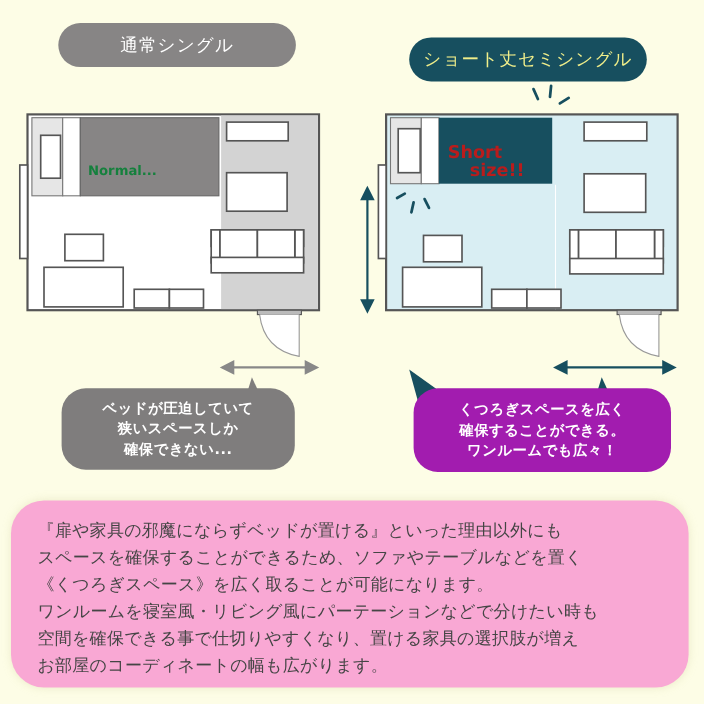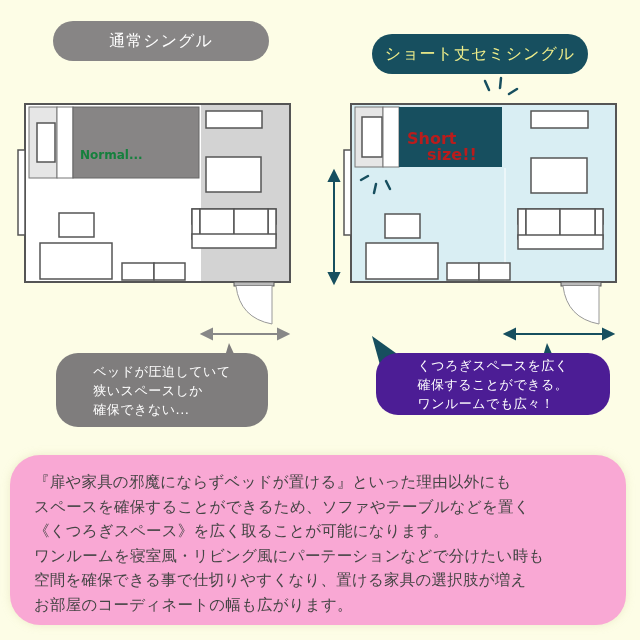--- a/index.html
+++ b/index.html
@@ -1,23 +1,23 @@
 <!DOCTYPE html>
 <html><head>
 <meta charset="utf-8">
 <style>
   html,body{margin:0;padding:0;}
   body{width:640px;height:640px;background:#fdfde6;position:relative;overflow:hidden;font-family:"DejaVu Sans","Liberation Sans",sans-serif;}
   .pill{position:absolute;height:40px;border-radius:20px;display:flex;align-items:center;justify-content:center;font-weight:normal;font-size:16px;letter-spacing:1px;}
   .pill-left{left:53px;top:21px;width:216px;background:#878585;color:#ffffff;}
   .pill-right{left:372px;top:21px;width:216px;background:#174f5f;color:#f0ee8a;margin-top:13px;}
   svg{position:absolute;left:0;top:0;}
-  .bubble{position:absolute;border-radius:22px;display:flex;align-items:center;justify-content:center;text-align:left;font-weight:normal;font-size:13px;line-height:19px;letter-spacing:0.5px;}
+  .bubble{position:absolute;border-radius:22px;display:flex;align-items:center;justify-content:center;text-align:center;font-weight:bold;font-size:13px;line-height:19px;letter-spacing:0.5px;}
   .bubble-left{left:56px;top:353px;width:212px;height:74px;background:#7f7d7d;color:#ffffff;}
-  .bubble-right{left:376px;top:353px;width:234px;height:62px;background:#4c1d95;color:#ffffff;}
+  .bubble-right{left:376px;top:353px;width:234px;height:76px;background:#a21caf;color:#ffffff;}
   .desc{position:absolute;left:10px;top:455px;width:616px;height:170px;background:#f9a8d4;border-radius:30px;box-shadow:0 0 8px rgba(230,230,190,0.7);}
   .desc p{margin:0;position:absolute;left:24px;top:15px;font-size:15.5px;line-height:24.5px;color:#454545;white-space:pre-line;letter-spacing:0.2px;}
   .label-normal{position:absolute;left:80px;top:148px;color:#15803d;font-weight:bold;font-size:12px;}
   .label-short{position:absolute;left:407px;top:131px;color:#b91c1c;font-weight:bold;font-size:16px;line-height:16px;}
   .label-short span{display:block;}
   .label-short span.l2{padding-left:20px;}
 </style>
 </head>
 <body>
 

